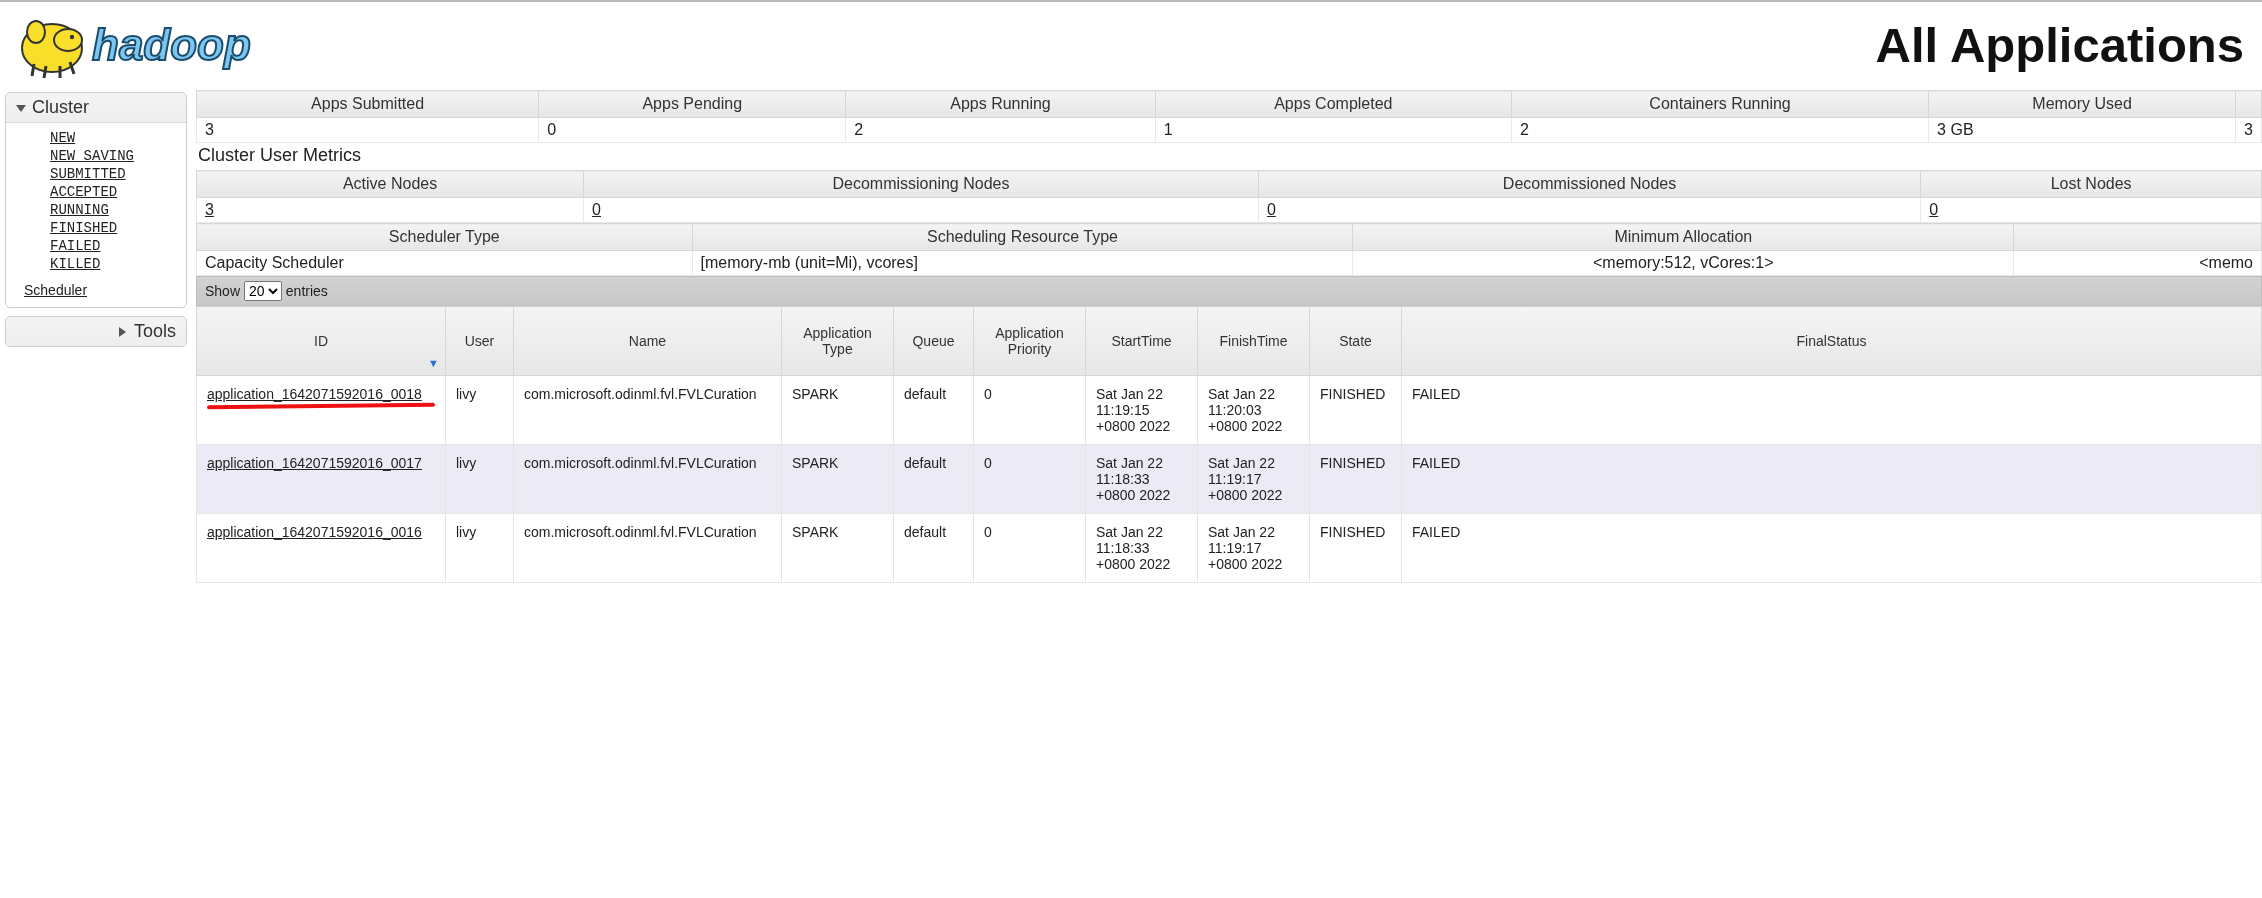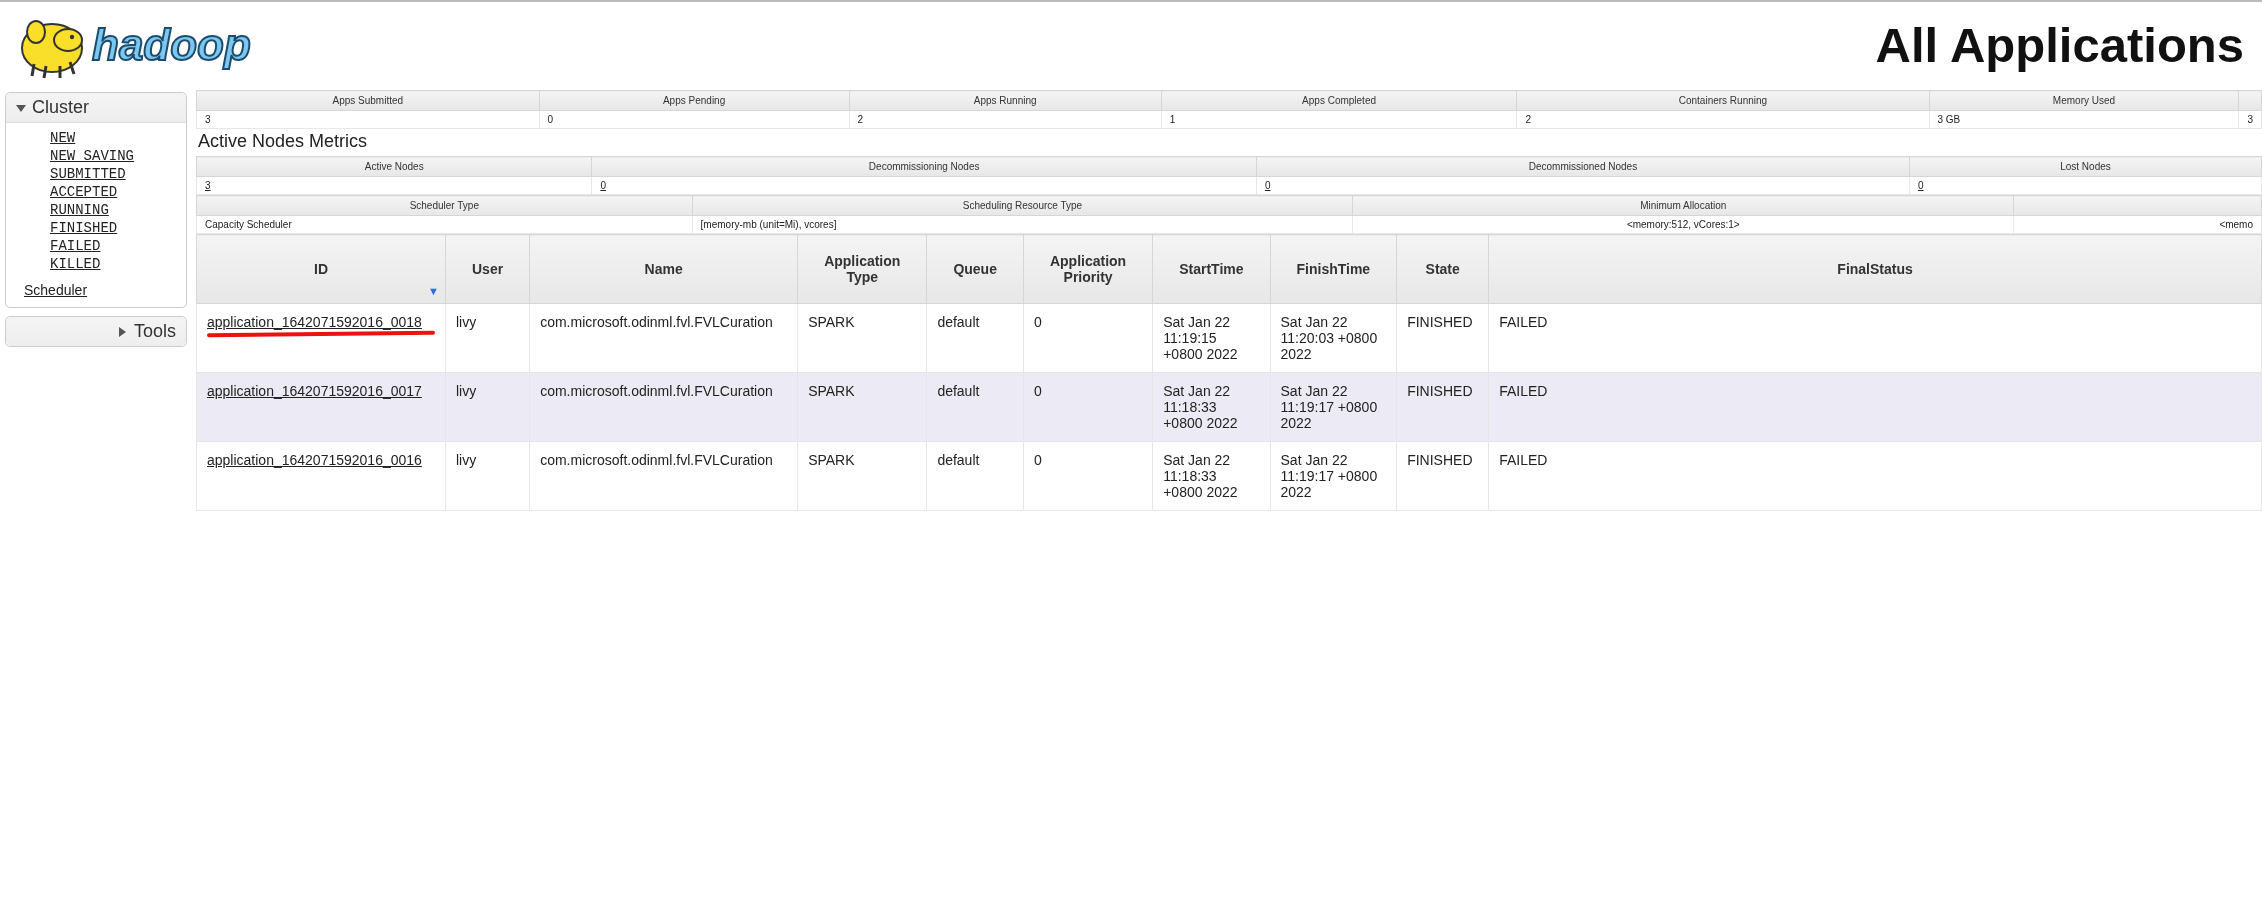--- a/index.html
+++ b/index.html
@@ -84,21 +84,21 @@
     padding: 4px 0 0 4px;
     overflow: hidden;
   }
   .section-title {
     font-size: 18px;
     padding: 2px 2px 4px 2px;
   }
   table.metrics {
     width: 100%;
     border-collapse: collapse;
-    font-size: 10px;
+    font-size: 16px;
   }
   table.metrics th {
     background: linear-gradient(#f4f4f4,#e7e7e7);
     border: 1px solid #d6d6d6;
     font-weight: 400;
     padding: 4px 8px;
     text-align: center;
     color: #333;
   }
   table.metrics td {
@@ -119,22 +119,22 @@
   }
 
   table.apps {
     width: 100%;
     border-collapse: collapse;
     font-size: 14px;
   }
   table.apps thead th {
     background: linear-gradient(#f4f4f4,#e7e7e7);
     border: 1px solid #d6d6d6;
-    padding: 18px 26px;
-    font-weight: 700;
+    padding: 18px 10px;
+    font-weight: 400;
     color: #333;
     text-align: center;
     position: relative;
   }
   table.apps thead th .sort-ind {
     position:absolute; right:6px; bottom:6px; color:#2a6dd6; font-size:11px;
   }
   table.apps tbody td {
     border: 1px solid #e6e6e6;
     padding: 10px 10px;
@@ -222,21 +222,21 @@
         <td>0</td>
         <td>2</td>
         <td>1</td>
         <td>2</td>
         <td>3 GB</td>
         <td style="text-align:right">3</td>
       </tr>
         </tbody>
     </table>
 
-    <div class="section-title">Active Nodes Metrics</div>
+    <div class="section-title">Cluster User Metrics</div>
     <table class="metrics">
       <thead>
           <tr>
         <th>Active Nodes</th>
         <th>Decommissioning Nodes</th>
         <th>Decommissioned Nodes</th>
         <th>Lost Nodes</th>
       </tr>
         </thead>
       <tbody>
@@ -261,20 +261,27 @@
       <tbody>
           <tr>
         <td>Capacity Scheduler</td>
         <td style="text-align:left">[memory-mb (unit=Mi), vcores]</td>
         <td style="text-align:center">&lt;memory:512, vCores:1&gt;</td>
         <td style="text-align:right">&lt;memo</td>
       </tr>
         </tbody>
     </table>
 
+    <div class="dt-toolbar">
+      <span>Show</span>
+      <select>
+        <option>20</option>
+      </select>
+      <span>entries</span>
+    </div>
 
     <table class="apps">
       <thead>
           <tr>
         <th style="width:246px"><span>ID</span><span class="sort-ind">▼</span></th>
         <th style="width:68px">User</th>
         <th style="width:268px">Name</th>
         <th style="width:112px">Application Type</th>
         <th style="width:80px">Queue</th>
         <th style="width:112px">Application Priority</th>

